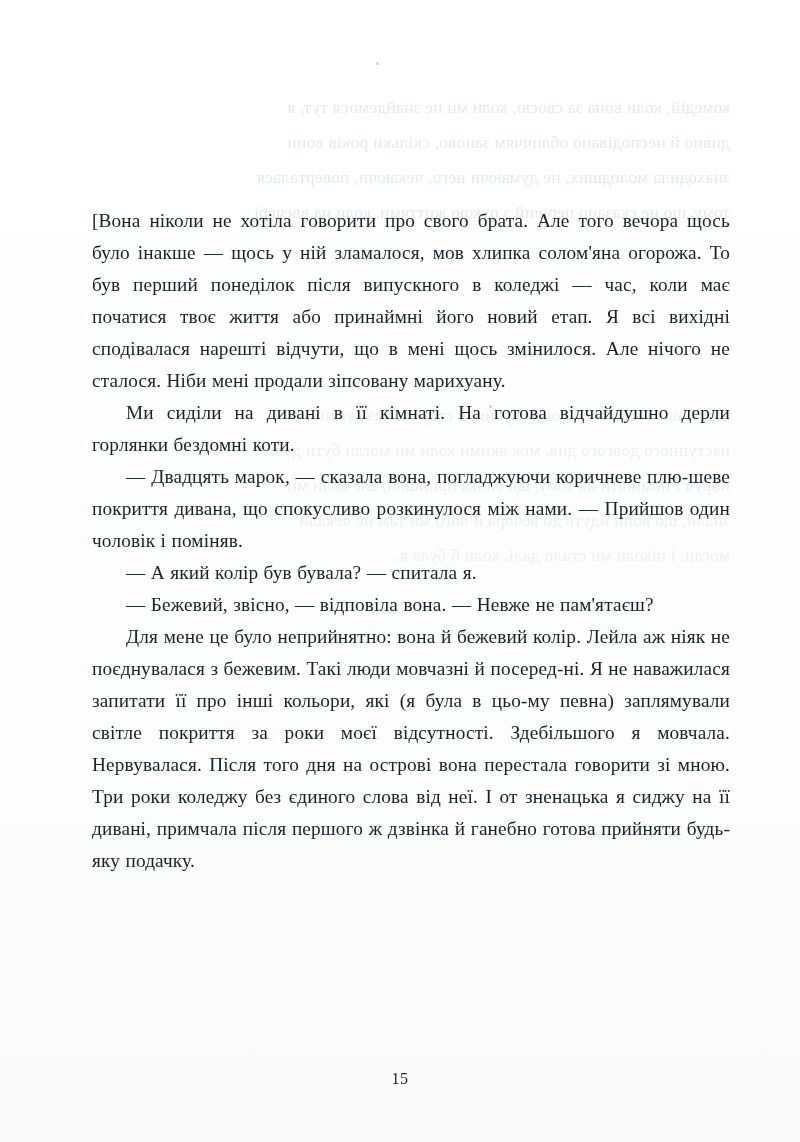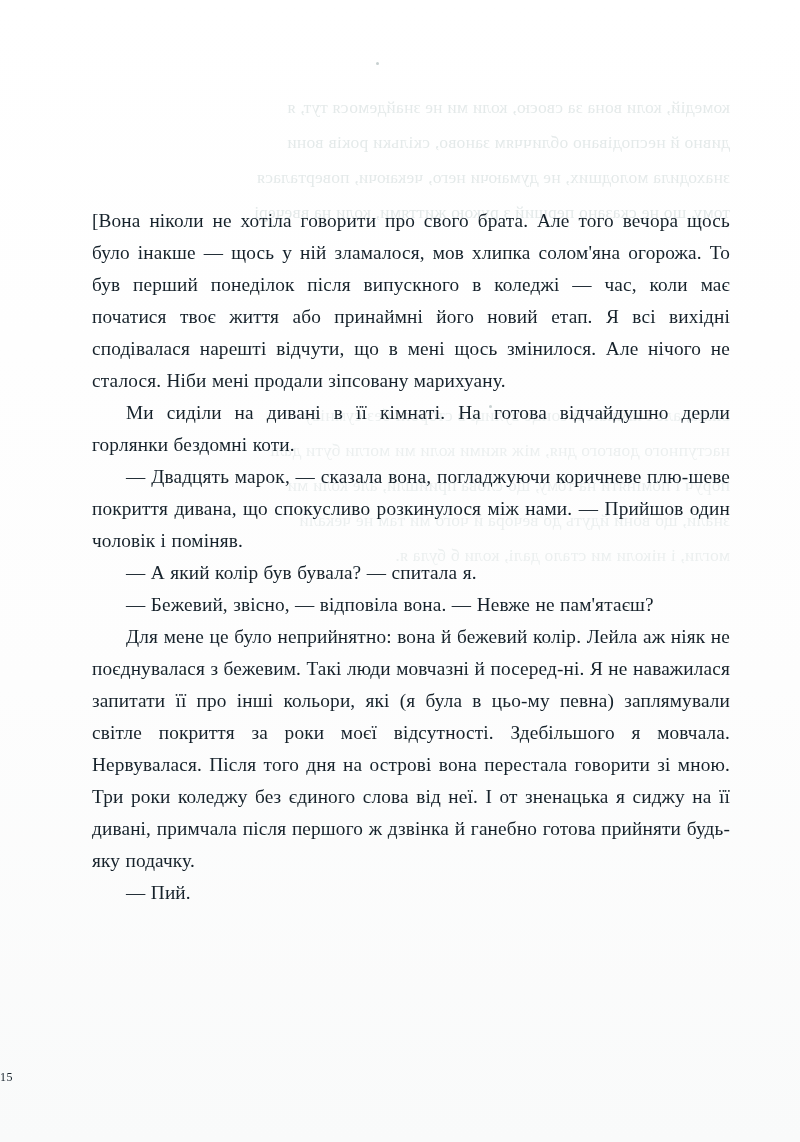--- a/index.html
+++ b/index.html
@@ -62,21 +62,22 @@
     hyphens: manual;
   }
   .content p.indent {
     text-indent: 34px;
   }
   .folio {
     position: absolute;
     left: 0;
     right: 0;
     top: 1070px;
-    font-size: 12px;
+    text-align: center;
+    font-size: 16px;
     color: #16222b;
     letter-spacing: 0.5px;
   }
   .speck {
     position: absolute;
     width: 3px;
     height: 3px;
     background: #b9c4c4;
     border-radius: 50%;
     opacity: 0.8;
@@ -105,17 +106,16 @@
   <div class="speck" style="left:376px; top:62px;"></div>
   <div class="speck" style="left:489px; top:405px;"></div>
 
   <div class="content">
     <p>[Вона ніколи не хотіла говорити про свого брата. Але того вечора щось було інакше — щось у ній зламалося, мов хлипка солом'яна огорожа. То був перший понеділок після випускного в коледжі — час, коли має початися твоє життя або принаймні його новий етап. Я всі вихідні сподівалася нарешті відчути, що в мені щось змінилося. Але нічого не сталося. Ніби мені продали зіпсовану марихуану.</p>
     <p class="indent">Ми сиділи на дивані в її кімнаті. На готова відчайдушно дерли горлянки бездомні коти.</p>
     <p class="indent">— Двадцять марок, — сказала вона, погладжуючи коричневе плю-шеве покриття дивана, що спокусливо розкинулося між нами. — Прийшов один чоловік і поміняв.</p>
     <p class="indent">— А який колір був бувала? — спитала я.</p>
     <p class="indent">— Бежевий, звісно, — відповіла вона. — Невже не пам'ятаєш?</p>
     <p class="indent">Для мене це було неприйнятно: вона й бежевий колір. Лейла аж ніяк не поєднувалася з бежевим. Такі люди мовчазні й посеред-ні. Я не наважилася запитати її про інші кольори, які (я була в цьо-му певна) заплямували світле покриття за роки моєї відсутності. Здебільшого я мовчала. Нервувалася. Після того дня на острові вона перестала говорити зі мною. Три роки коледжу без єдиного слова від неї. І от зненацька я сиджу на її дивані, примчала після першого ж дзвінка й ганебно готова прийняти будь-яку подачку.</p>
-    <p class="indent">— Пий.</p>
   </div>
 
   <div class="folio">15</div>
 </div>
 
 </body></html>

